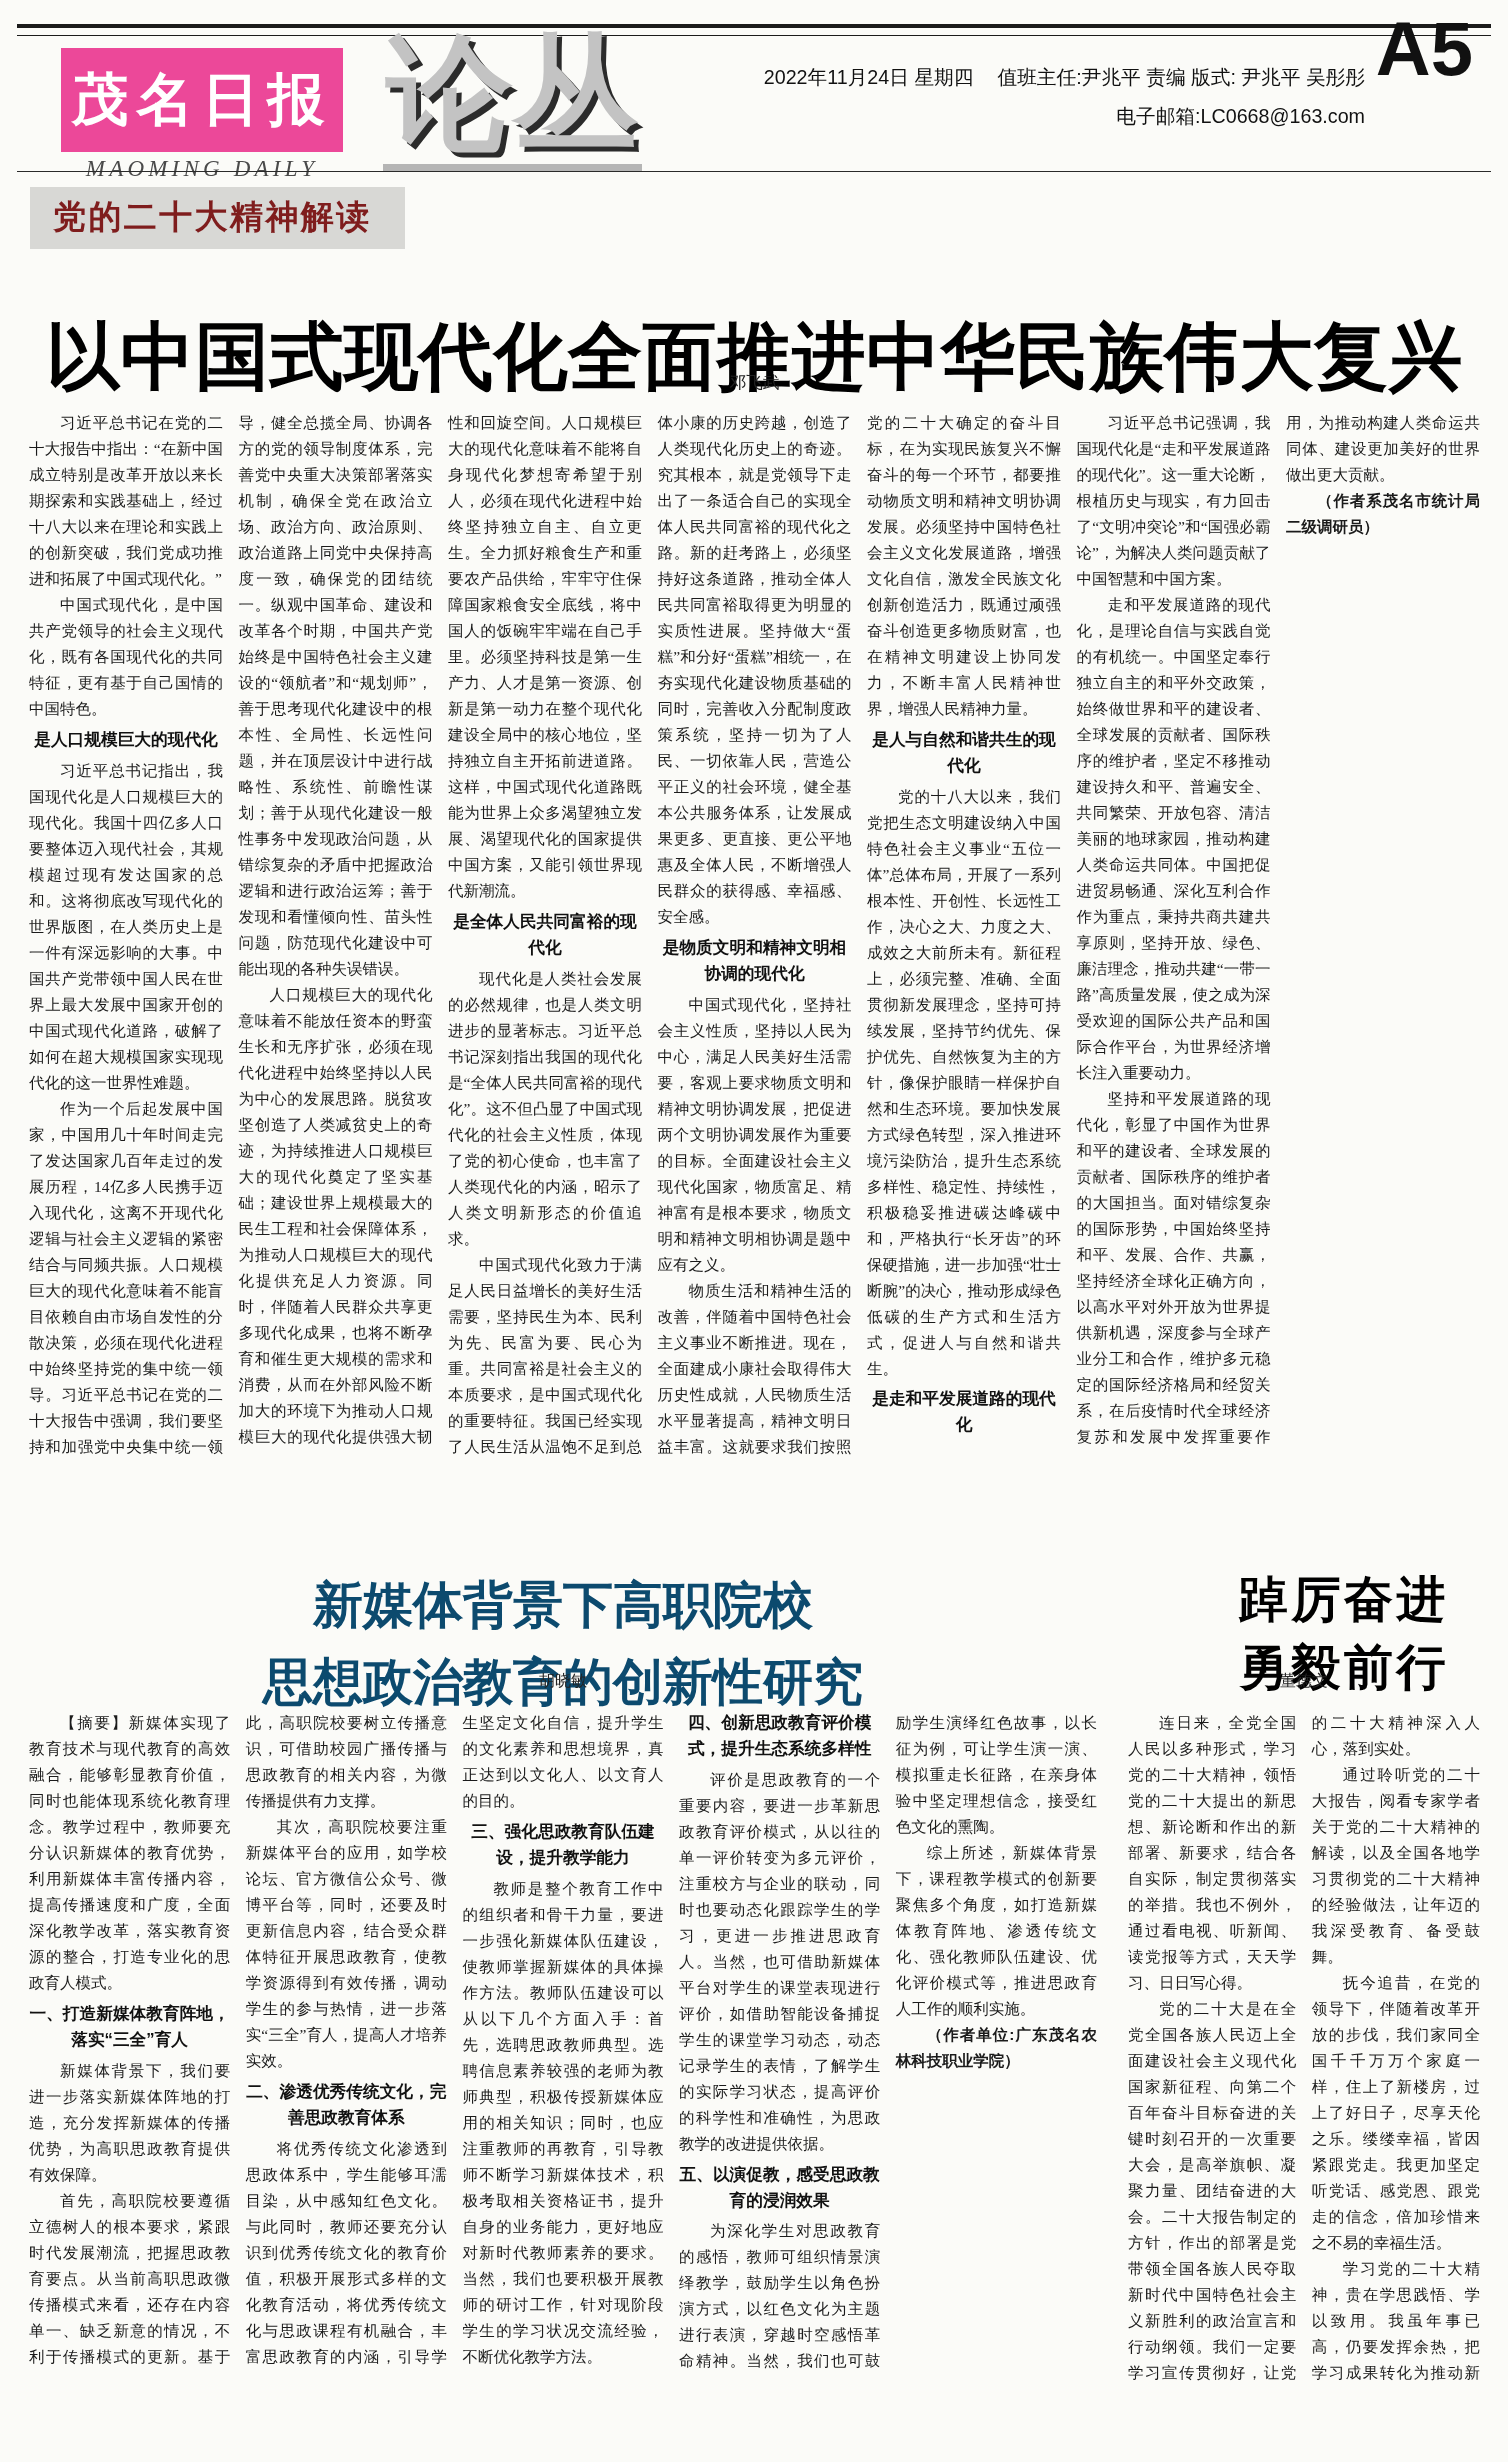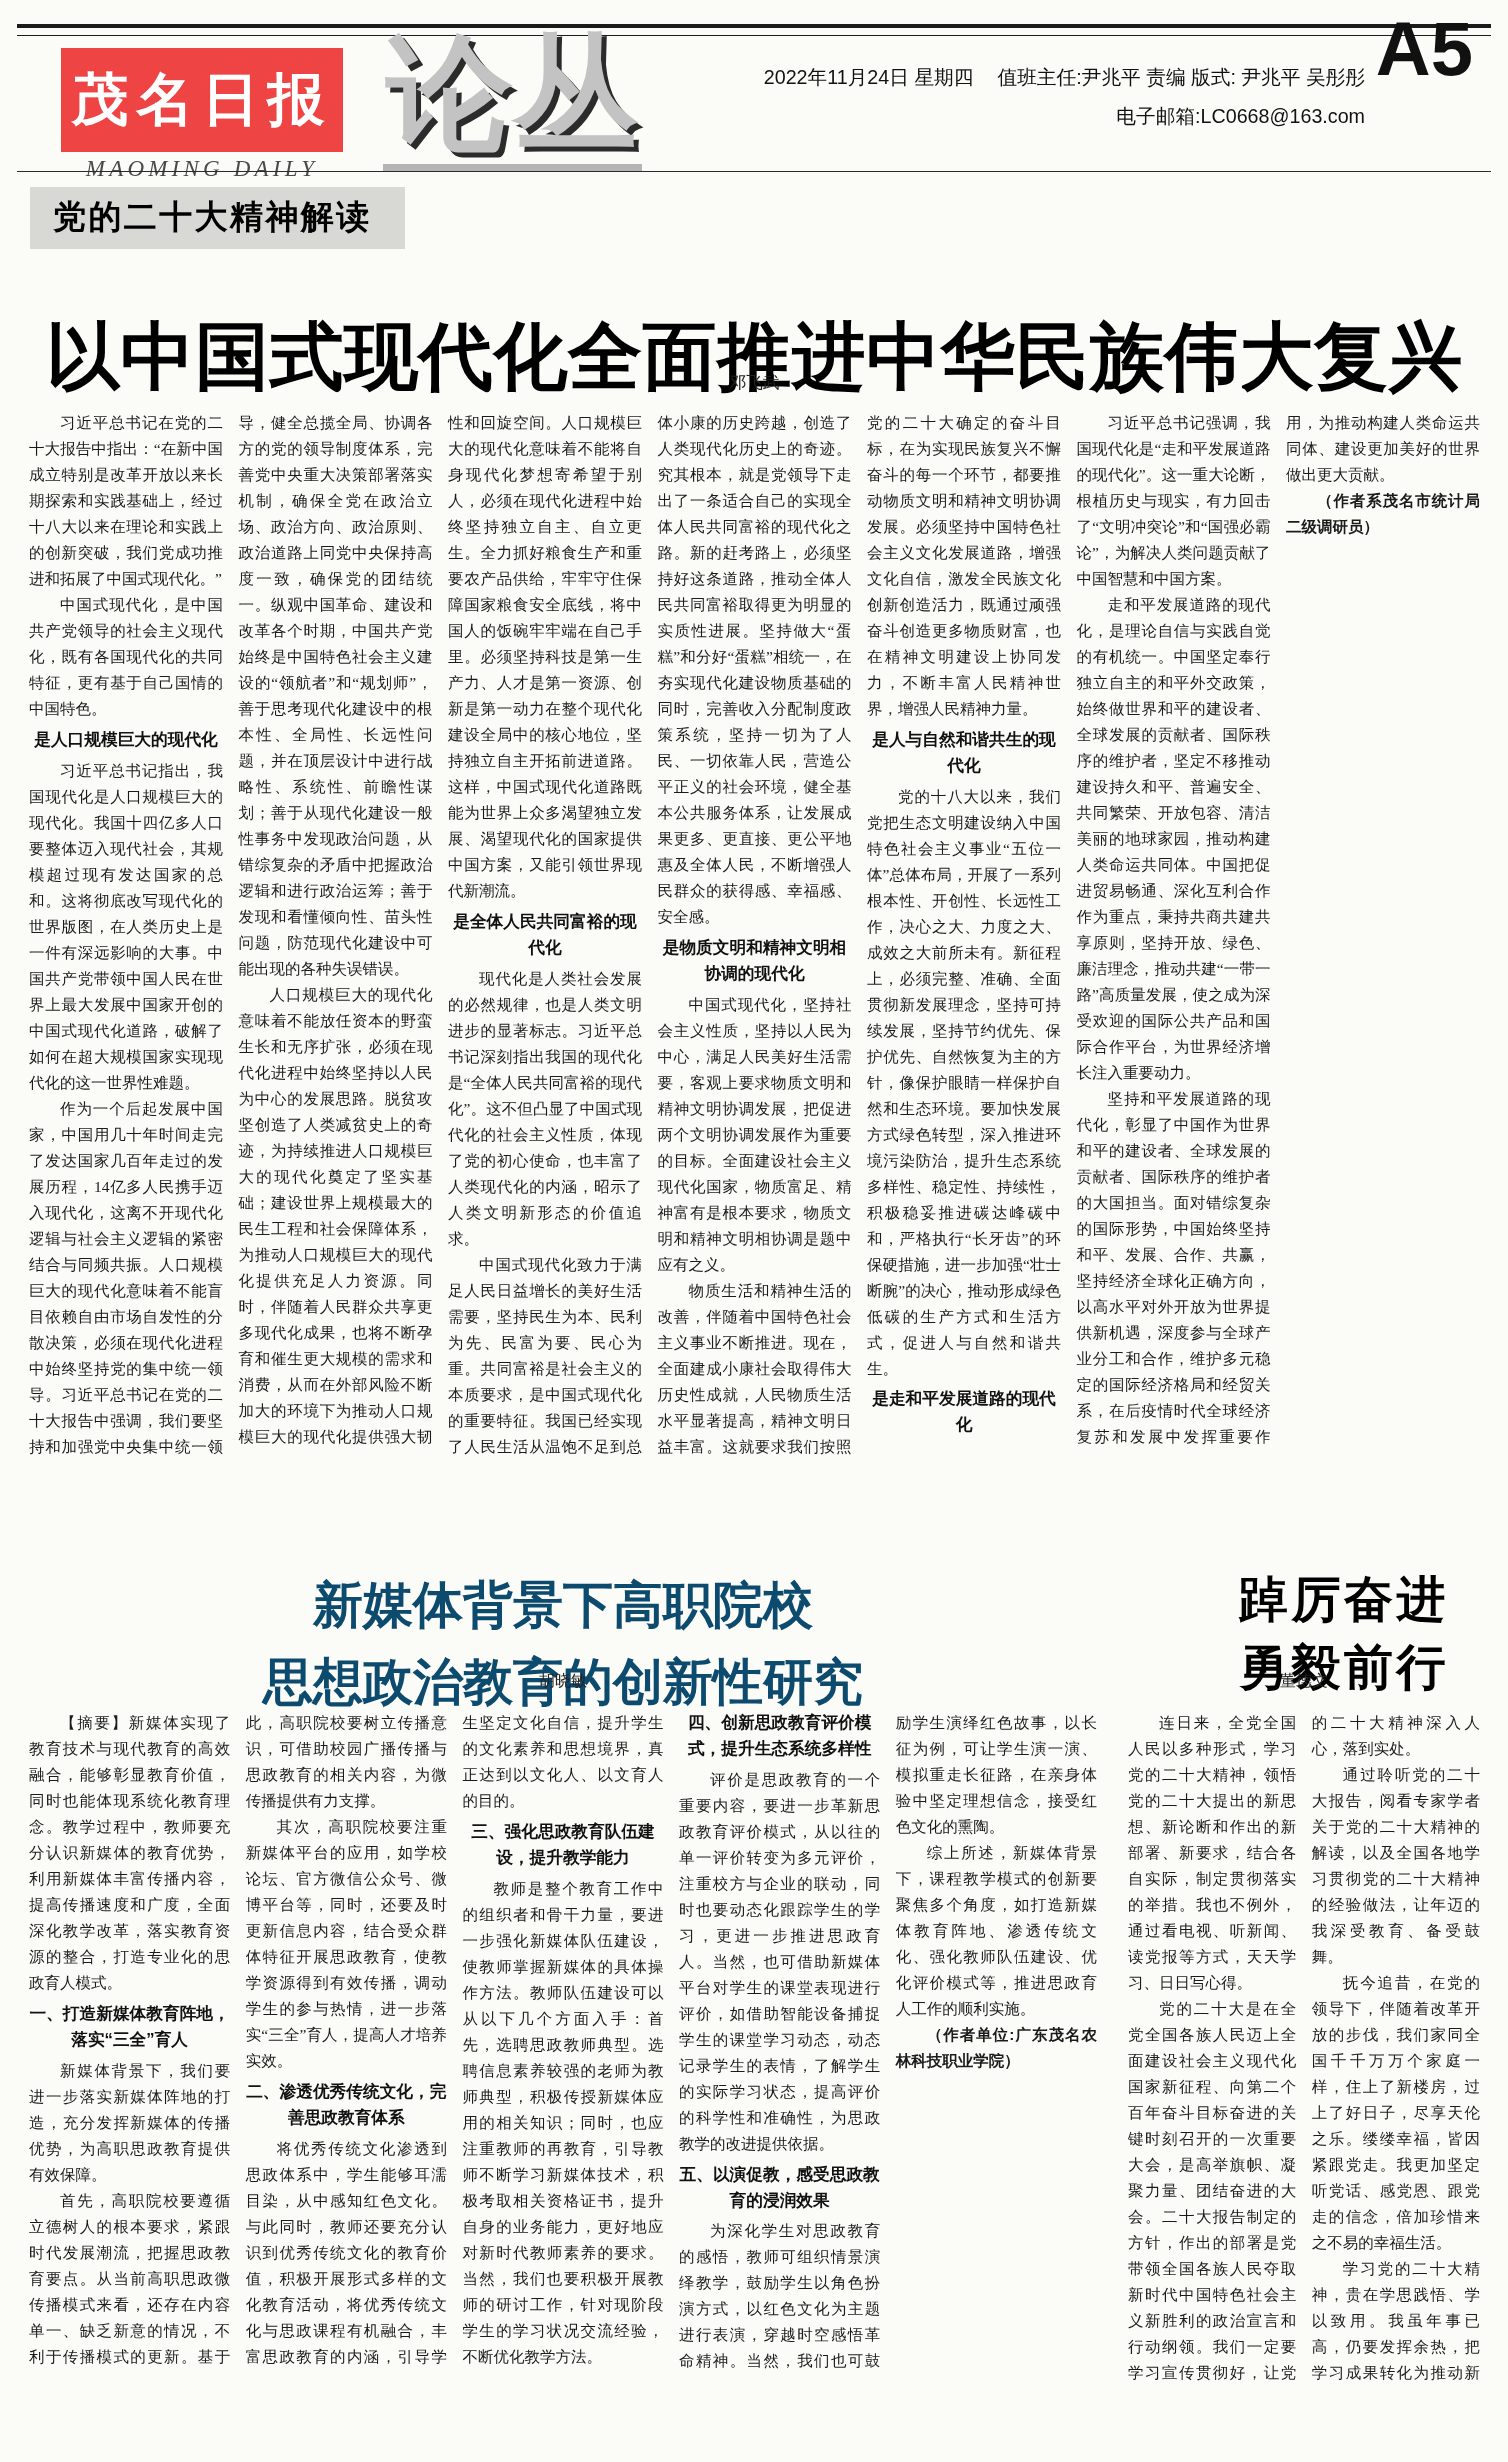--- a/index.html
+++ b/index.html
@@ -6,39 +6,39 @@
   body{
     width:1508px;height:2462px;position:relative;
     background:#fbfbf8;color:#1b1b1b;
     font-family:"Liberation Serif","DejaVu Serif",serif;
     overflow:hidden;
   }
   .abs{position:absolute;}
   
   .toprule{left:16.7px;right:16.7px;top:24px;height:4.2px;border-top:4.2px solid #1b1b1b;border-bottom:1.2px solid #1b1b1b;padding-bottom:3px;}
   .headrule{left:16.7px;right:16.7px;top:171px;border-top:1.2px solid #2a2a2a;}
-  .mast-box{left:61px;top:48px;width:282px;height:104px;background:#ef4444;
+  .mast-box{left:61px;top:48px;width:282px;height:104px;background:#ec4899;
     display:flex;align-items:center;justify-content:center;}
   .mast-box span{color:#ffffff;font-size:57px;font-weight:700;letter-spacing:8.4px;
     font-family:"Liberation Serif",serif;}
   .mast-en{left:61px;top:156px;width:282px;text-align:center;font-size:23px;color:#4a4a4a;
     letter-spacing:4.2px;font-family:"Liberation Serif",serif;font-style:italic;}
   .section-logo{left:383px;top:32px;font-size:126px;line-height:1;font-weight:700;
     color:#c3c3c3;text-shadow:4.8px 4.8px 0 #2b2b2b;
     border-bottom:8.4px solid #b5b5b5;padding:0 3.6px 6px 3.6px;}
   .dateline{top:64px;right:143px;font-size:19.7px;color:#111;
     font-family:"Liberation Sans","DejaVu Sans",sans-serif;white-space:nowrap;}
   .dateline .gap{display:inline-block;width:24px;}
   .email{top:103px;right:143px;font-size:19.7px;color:#111;
     font-family:"Liberation Sans","DejaVu Sans",sans-serif;}
   .pageno{top:10.7px;right:35px;font-size:76px;line-height:1;font-weight:700;
     font-family:"Liberation Sans","DejaVu Sans",sans-serif;color:#111;}
   
   .kicker{left:30px;top:187px;background:#d8d8d5;padding:8.4px 33px 8.4px 23px;}
-  .kicker span{font-size:33px;font-weight:700;color:#000000;
+  .kicker span{font-size:33px;font-weight:700;color:#7f1d1d;
     font-family:"Liberation Sans","DejaVu Sans",sans-serif;letter-spacing:2.4px;}
   
   .main-title{left:29px;top:261px;width:1451px;text-align:center;
     font-size:74px;line-height:1.25;font-weight:900;letter-spacing:0.6px;color:#000;}
   .main-author{left:29px;top:371px;width:1451px;text-align:center;font-size:16.7px;color:#222;}
   .body-cols{font-size:15.5px;line-height:26px;text-align:justify;overflow:hidden;column-fill:auto;}
   .main-body{left:29px;top:410px;width:1451px;height:1062px;column-count:7;column-gap:15.5px;}
   .para{margin:0;text-indent:2em;}
   .subhead{margin:4.8px 0;text-align:center;font-size:16.7px;font-weight:700;
     font-family:"Liberation Sans","DejaVu Sans",sans-serif;color:#111;}

